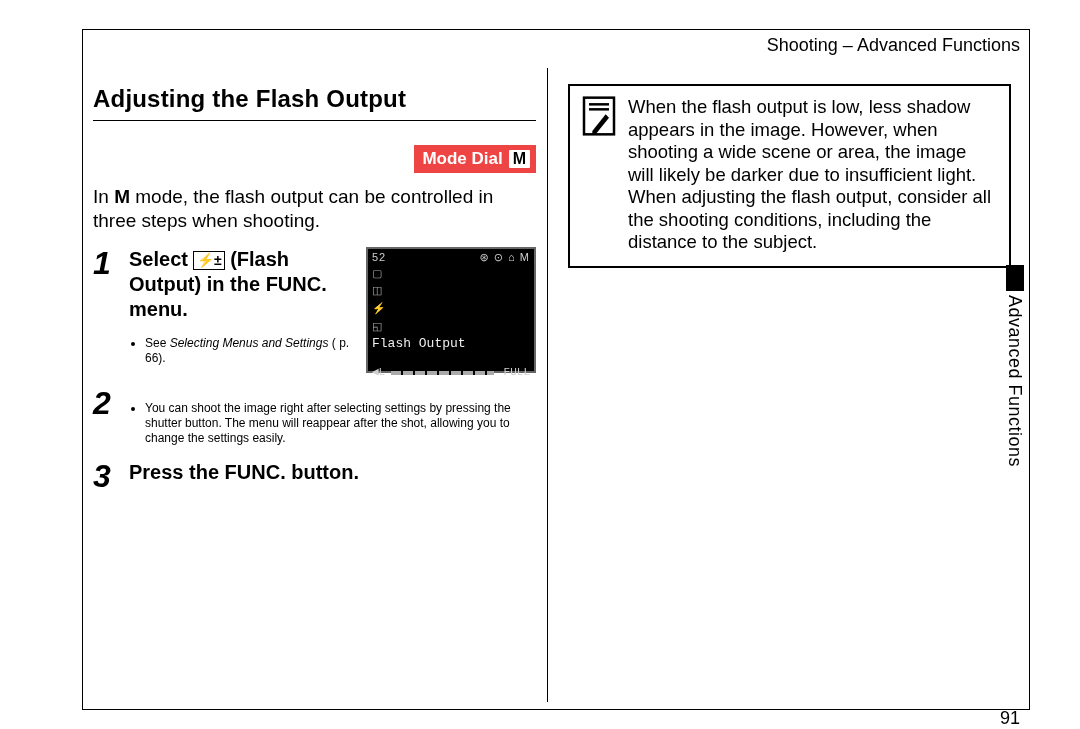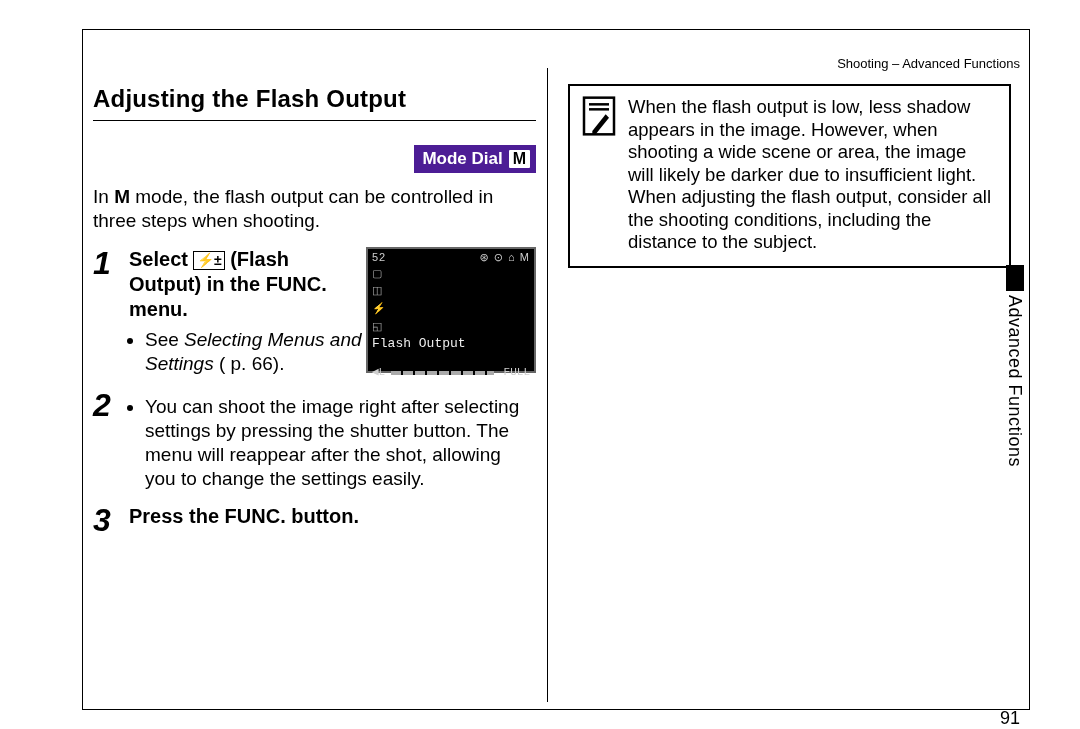--- a/index.html
+++ b/index.html
@@ -21,22 +21,22 @@
   }
   .page-border{
     position:absolute;
     left:82px; top:29px;
     width:948px; height:681px;
     border:1.5px solid #000;
     box-sizing:border-box;
   }
   .running-head{
     position:absolute;
-    top:56px; right:60px;
-    font-size:13px;
+    top:34px; right:60px;
+    font-size:18px;
   }
   .col-left{
     position:absolute;
     left:93px; top:84px;
     width:443px;
   }
   .col-right{
     position:absolute;
     left:568px; top:84px;
     width:443px;
@@ -54,21 +54,21 @@
     font-weight:900;
     margin:0 0 6px 0;
     letter-spacing:.2px;
   }
   .title-rule{
     border-top:1.5px solid #000;
     margin-bottom:24px;
   }
   .mode-badge{
     float:right;
-    background:#4c1d95;
+    background:#ef4444;
     color:#fff;
     font-weight:700;
     font-size:17px;
     padding:3px 6px 4px 8px;
     margin-bottom:8px;
     display:flex;
     align-items:center;
     gap:6px;
   }
   .mode-badge .m{
@@ -115,23 +115,23 @@
     font-size:14px;
     line-height:17px;
     vertical-align:1px;
     letter-spacing:-1px;
   }
   ul.sub{
     margin:6px 0 0 0;
     padding-left:16px;
   }
   ul.sub li{
-    font-size:19px;
+    font-size:12px;
     line-height:1.25;
-    margin-top:6px;
+    margin-top:14px;
   }
   ul.sub li .it{font-style:italic;}
   
   .lcd{
     float:right;
     width:170px; height:126px;
     background:#000;
     color:#cfcfcf;
     margin-left:4px;
     border:2px solid #666;

